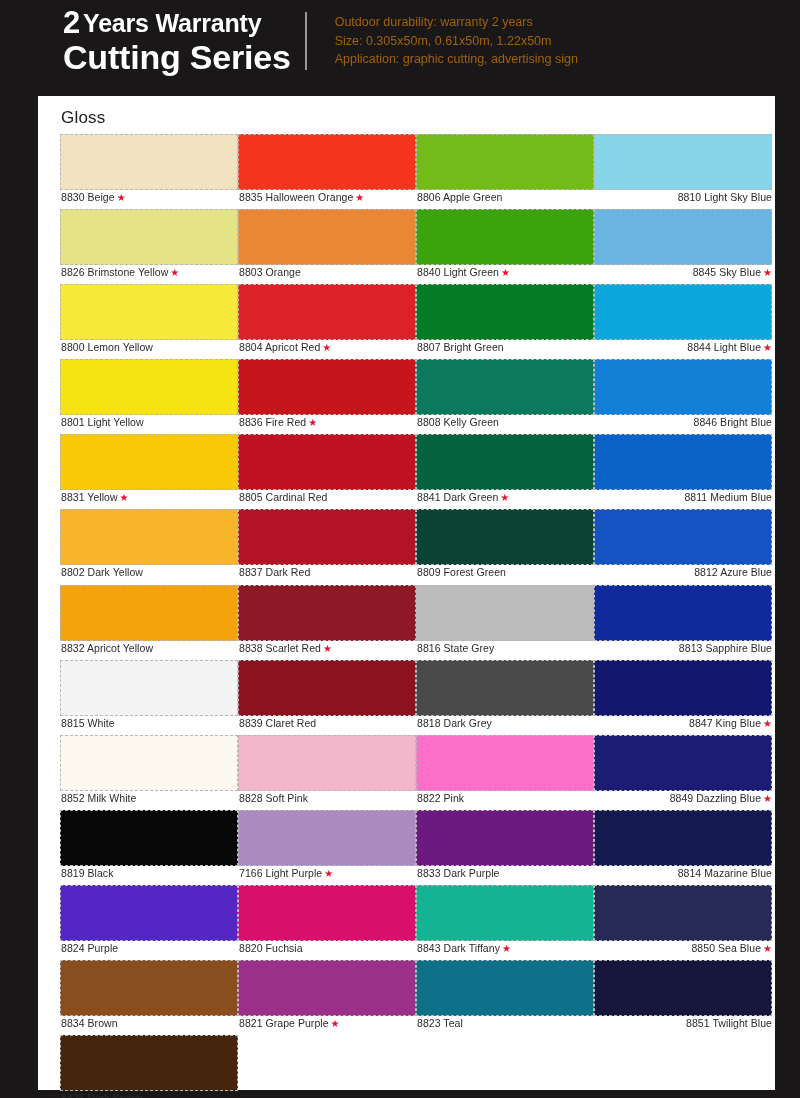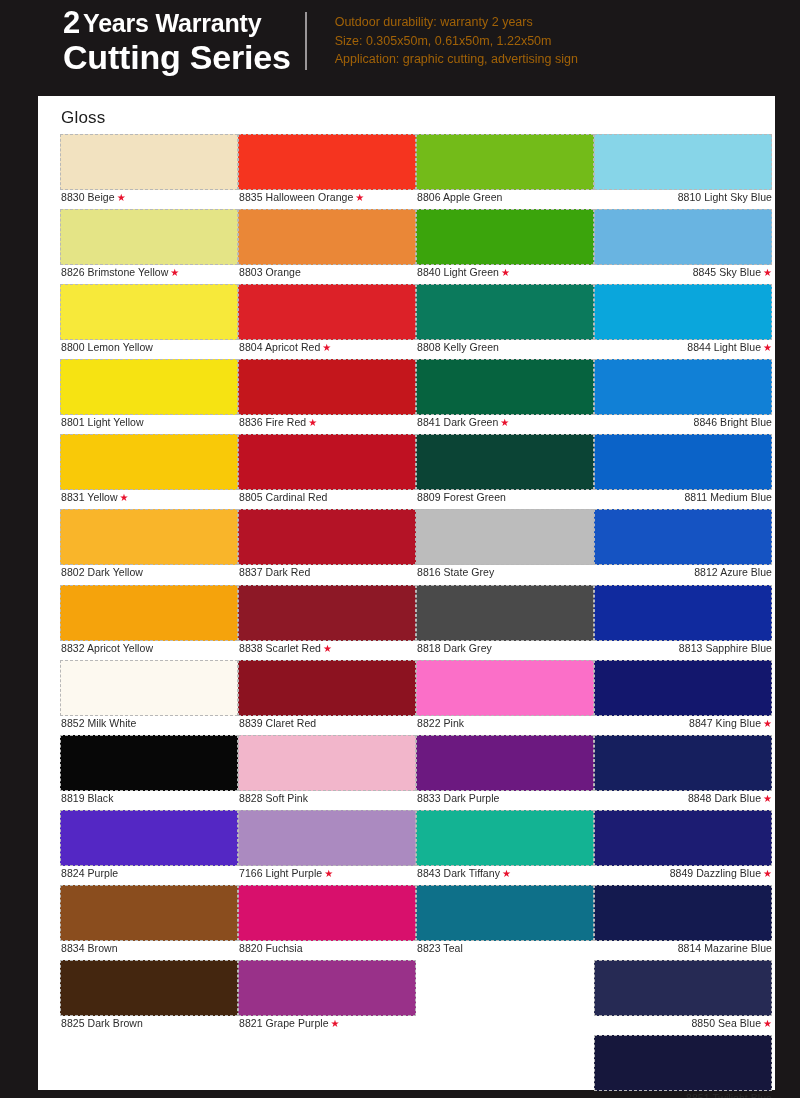--- a/index.html
+++ b/index.html
@@ -173,20 +173,24 @@
           </div>
           <div class="swatch-cell">
             <div class="chip" style="background: rgb(249, 181, 42);"></div>
             <div class="chip-label"><span>8802 Dark Yellow</span></div>
           </div>
           <div class="swatch-cell">
             <div class="chip" style="background: rgb(245, 163, 12);"></div>
             <div class="chip-label"><span>8832 Apricot Yellow</span></div>
           </div>
           <div class="swatch-cell">
+            <div class="chip" style="background: rgb(244, 244, 244);"></div>
+            <div class="chip-label"><span>8815 White</span></div>
+          </div>
+          <div class="swatch-cell">
             <div class="chip" style="background: rgb(253, 249, 240);"></div>
             <div class="chip-label"><span>8852 Milk White</span></div>
           </div>
           <div class="swatch-cell">
             <div class="chip" style="background: rgb(7, 7, 7);"></div>
             <div class="chip-label"><span>8819 Black</span></div>
           </div>
           <div class="swatch-cell">
             <div class="chip" style="background: rgb(84, 39, 196);"></div>
             <div class="chip-label"><span>8824 Purple</span></div>
@@ -253,20 +257,24 @@
         <div class="col">
           <div class="swatch-cell">
             <div class="chip" style="background: rgb(115, 187, 25);"></div>
             <div class="chip-label"><span>8806 Apple Green</span></div>
           </div>
           <div class="swatch-cell">
             <div class="chip" style="background: rgb(59, 164, 12);"></div>
             <div class="chip-label"><span>8840 Light Green</span><span class="star">★</span></div>
           </div>
           <div class="swatch-cell">
+            <div class="chip" style="background: rgb(4, 123, 37);"></div>
+            <div class="chip-label"><span>8807 Bright Green</span></div>
+          </div>
+          <div class="swatch-cell">
             <div class="chip" style="background: rgb(11, 122, 92);"></div>
             <div class="chip-label"><span>8808 Kelly Green</span></div>
           </div>
           <div class="swatch-cell">
             <div class="chip" style="background: rgb(6, 99, 63);"></div>
             <div class="chip-label"><span>8841 Dark Green</span><span class="star">★</span></div>
           </div>
           <div class="swatch-cell">
             <div class="chip" style="background: rgb(11, 68, 53);"></div>
             <div class="chip-label"><span>8809 Forest Green</span></div>
@@ -321,24 +329,20 @@
             <div class="chip" style="background: rgb(21, 83, 194);"></div>
             <div class="chip-label"><span>8812 Azure Blue</span></div>
           </div>
           <div class="swatch-cell">
             <div class="chip" style="background: rgb(16, 42, 158);"></div>
             <div class="chip-label"><span>8813 Sapphire Blue</span></div>
           </div>
           <div class="swatch-cell">
             <div class="chip" style="background: rgb(19, 23, 109);"></div>
             <div class="chip-label"><span>8847 King Blue</span><span class="star">★</span></div>
-          </div>
-          <div class="swatch-cell">
-            <div class="chip" style="background: rgb(22, 31, 94);"></div>
-            <div class="chip-label"><span>8848 Dark Blue</span><span class="star">★</span></div>
           </div>
           <div class="swatch-cell">
             <div class="chip" style="background: rgb(28, 28, 114);"></div>
             <div class="chip-label"><span>8849 Dazzling Blue</span><span class="star">★</span></div>
           </div>
           <div class="swatch-cell">
             <div class="chip" style="background: rgb(20, 26, 79);"></div>
             <div class="chip-label"><span>8814 Mazarine Blue</span></div>
           </div>
           <div class="swatch-cell">

